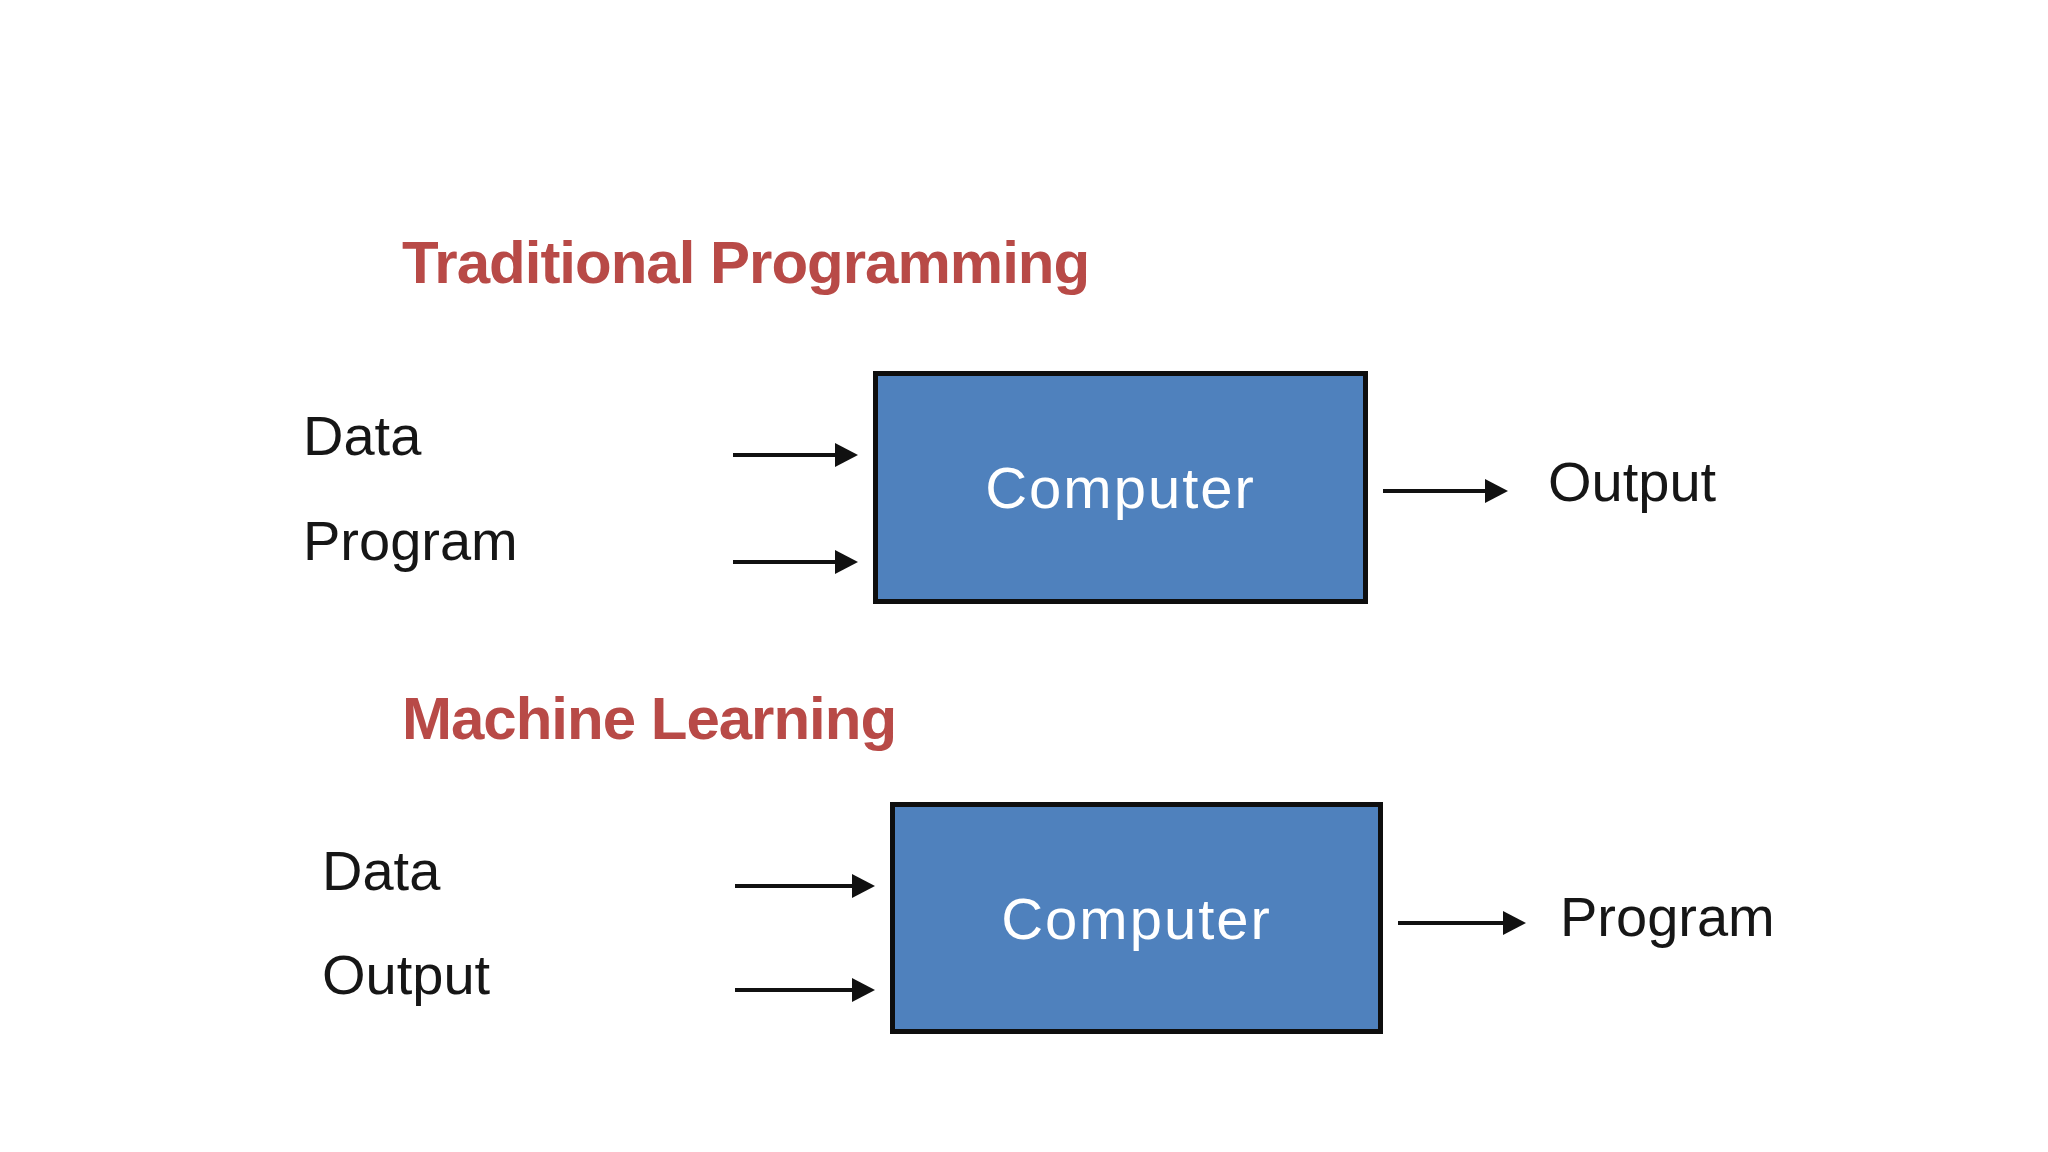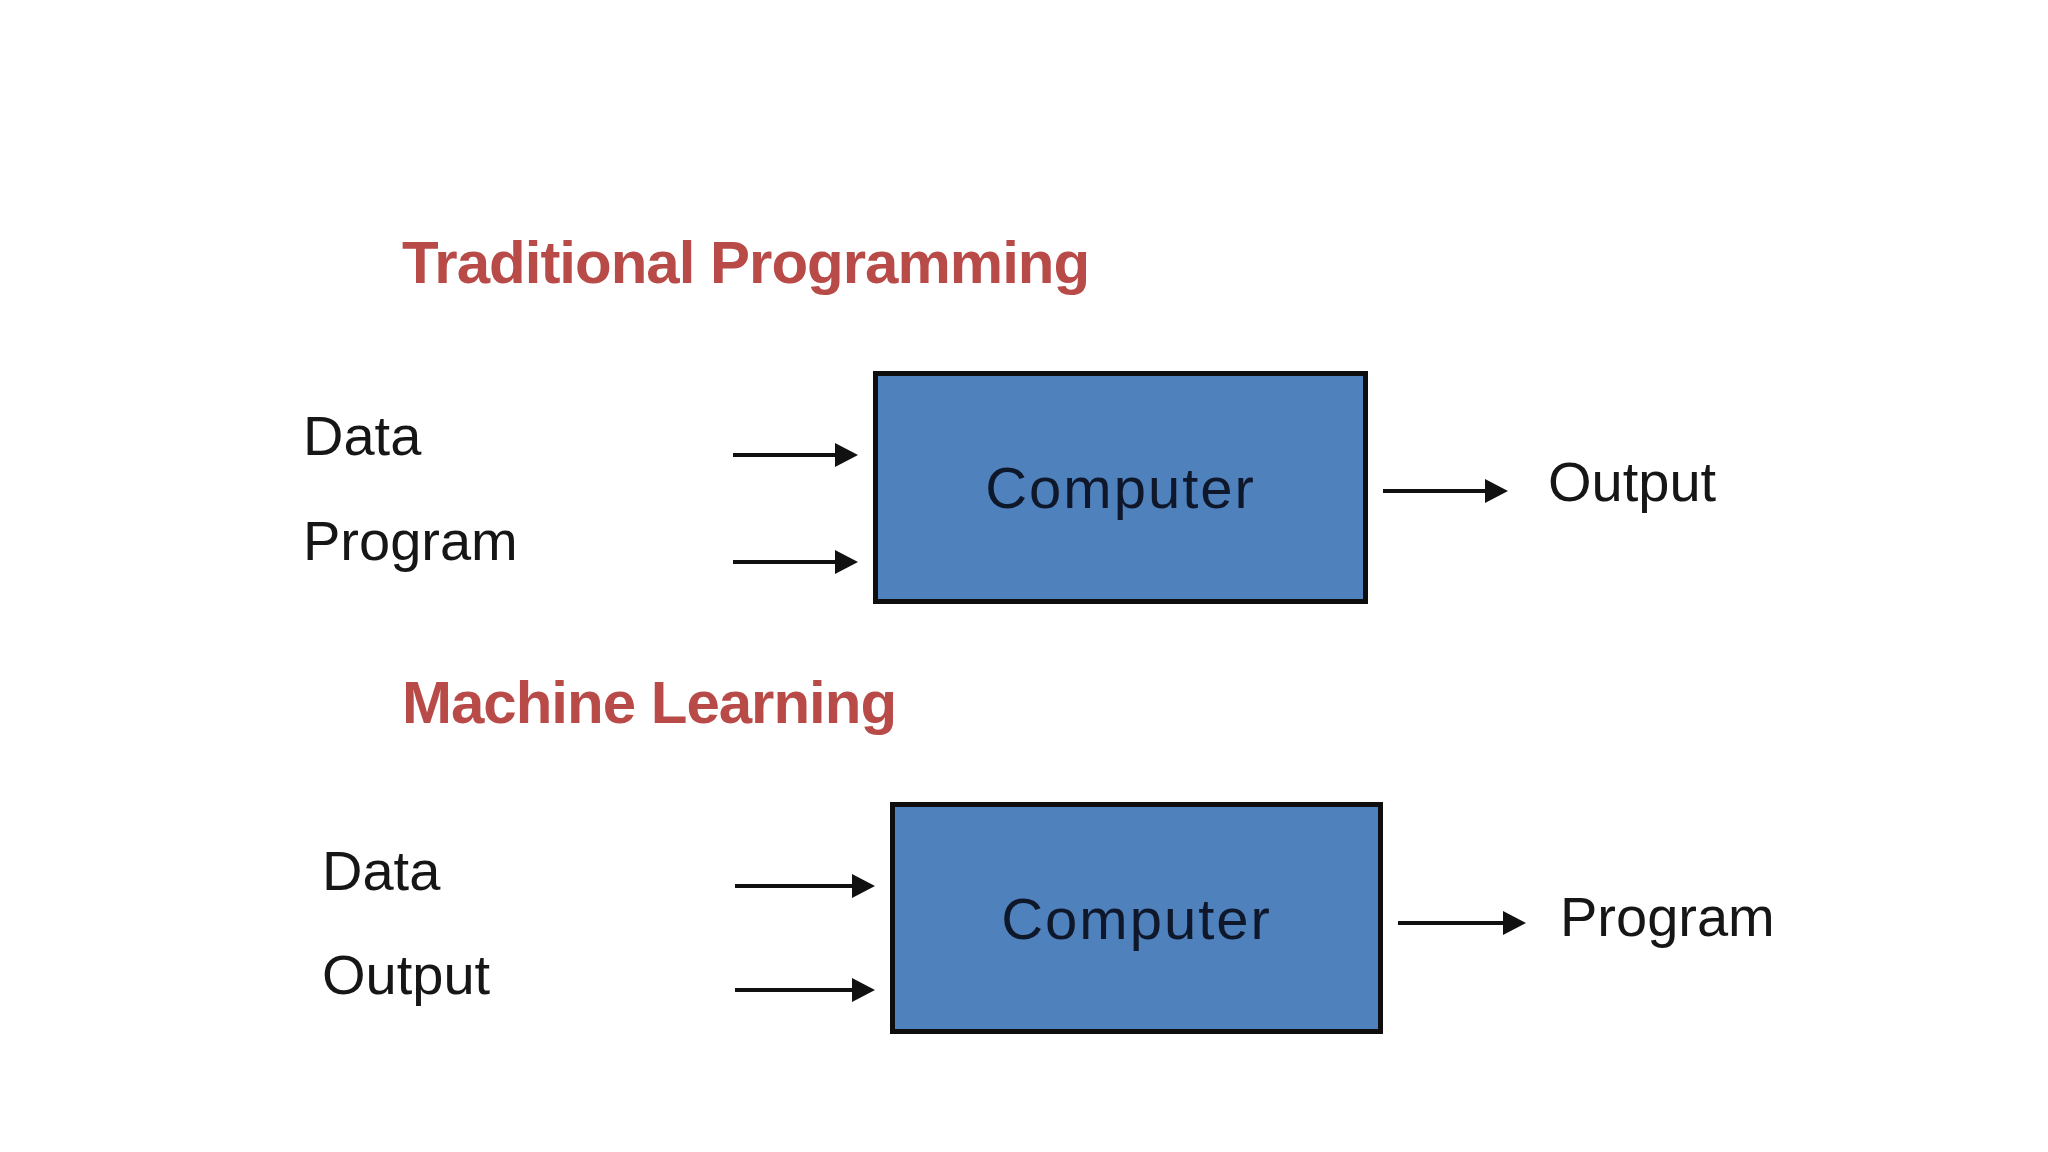--- a/index.html
+++ b/index.html
@@ -23,34 +23,34 @@
   .title{
     position:absolute;
     font-size:60px;
     font-weight:bold;
     letter-spacing:-1px;
     color:var(--title-color);
     white-space:nowrap;
     line-height:66px;
   }
   .t1{left:342px;top:170px;}
-  .t2{left:342px;top:610px;}
+  .t2{left:342px;top:626px;}
 
   .box{
     position:absolute;
     background:var(--box-fill);
     border:5px solid var(--box-border);
     display:flex;align-items:center;justify-content:center;
   }
   .box1{left:813px;top:311px;width:495px;height:233px;}
   .box2{left:830px;top:742px;width:493px;height:232px;}
   .box-label{
     font-size:58px;
     letter-spacing:2px;
-    color:#0f172a;
+    color:#ffffff;
     white-space:nowrap;
   }
 
   .io-label{
     position:absolute;
     font-size:56px;
     line-height:64px;
     white-space:nowrap;
     color:var(--text-color);
   }

